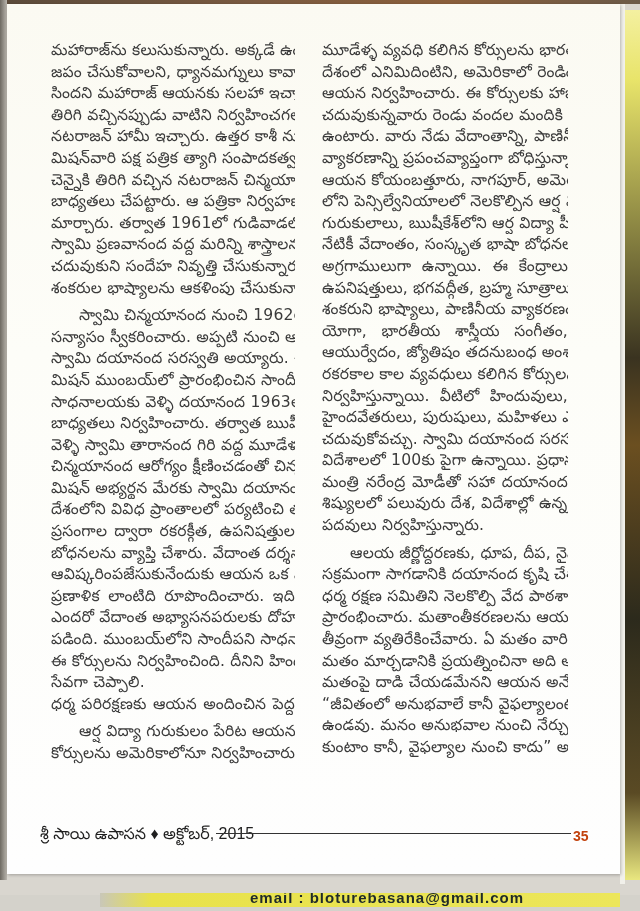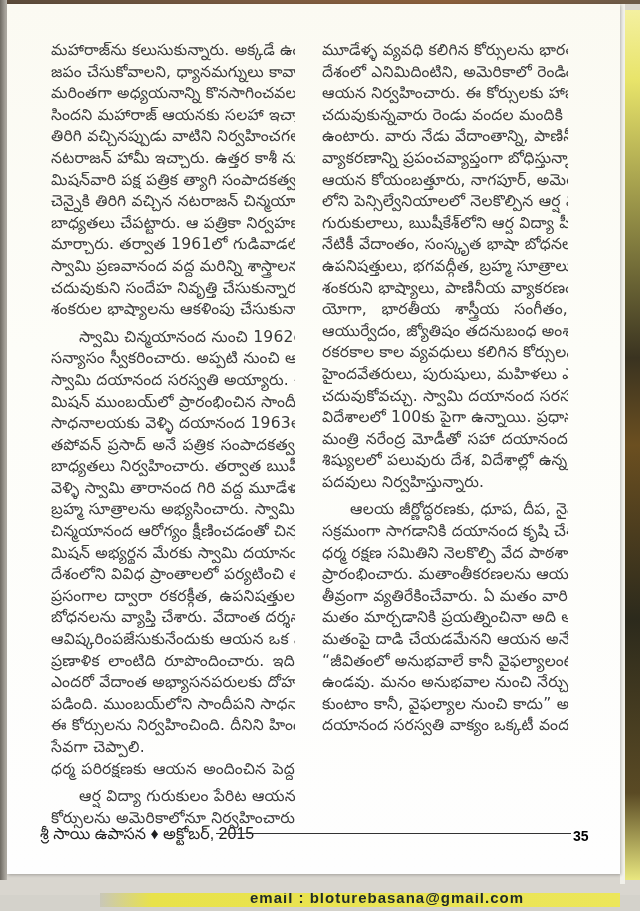--- a/index.html
+++ b/index.html
@@ -52,21 +52,21 @@
       font-family: "Liberation Sans", sans-serif;
       font-size: 16px; color: #1f1f1f; white-space: nowrap;
     }
     .footer-rule {
       position: absolute; left: 176px; top: 11px; width: 355px; height: 1px;
       background: #333;
     }
     .page-number {
       position: absolute; left: 533px; top: 6px;
       font-family: "Liberation Sans", sans-serif;
-      font-weight: bold; font-size: 14px; color: #000000;
+      font-weight: bold; font-size: 14px; color: #c2410c;
     }
     .bottom-band {
       position: absolute; left: 0; top: 895px; width: 640px; height: 16px;
       background: #d4d2cb;
     }
     .under-cover {
       position: absolute; left: 100px; top: 893px; width: 520px; height: 14px;
       background: linear-gradient(90deg, #c9c7b8 0%, #e8e24a 10%, #ece65a 100%);
       overflow: hidden;
     }
@@ -86,41 +86,38 @@
   <span class="under-cover-text">email : bloturebasana@gmail.com</span>
 </div>
 <div class="right-gap"></div>
 <div class="right-strip"></div>
 
 <div class="page"></div>
 
 <div class="column col-left" id="col-left">
     <span class="line">మహారాజ్‌ను కలుసుకున్నారు. అక్కడే ఉండి</span>
     <span class="line">జపం చేసుకోవాలని, ధ్యానమగ్నులు కావాలని,</span>
-    <span class="line">మరింతగా అధ్యయనాన్ని కొనసాగించవల</span>
     <span class="line">సిందని మహారాజ్ ఆయనకు సలహా ఇచ్చారు.</span>
     <span class="line">తిరిగి వచ్చినప్పుడు వాటిని నిర్వహించగలనని</span>
     <span class="line">నటరాజన్ హామీ ఇచ్చారు. ఉత్తర కాశీ నుంచి</span>
     <span class="line">మిషన్‌వారి పక్ష పత్రిక త్యాగి సంపాదకత్వ</span>
     <span class="line">చెన్నైకి తిరిగి వచ్చిన నటరాజన్ చిన్మయా</span>
     <span class="line">బాధ్యతలు చేపట్టారు. ఆ పత్రికా నిర్వహణ కోసం</span>
     <span class="line">మార్చారు. తర్వాత 1961లో గుడివాడలో</span>
     <span class="line">స్వామి ప్రణవానంద వద్ద మరిన్ని శాస్త్రాలను</span>
     <span class="line">చదువుకుని సందేహ నివృత్తి చేసుకున్నారు. ఆది</span>
     <span class="line last">శంకరుల భాష్యాలను ఆకళింపు చేసుకున్నారు.</span>
     <div class="para-gap"></div>
     <span class="line indent">స్వామి చిన్మయానంద నుంచి 1962లో</span>
     <span class="line">సన్యాసం స్వీకరించారు. అప్పటి నుంచి ఆయన</span>
     <span class="line">స్వామి దయానంద సరస్వతి అయ్యారు. చిన్మయా</span>
     <span class="line">మిషన్ ముంబయ్‌లో ప్రారంభించిన సాందీపని</span>
     <span class="line">సాధనాలయకు వెళ్ళి దయానంద 1963లో</span>
-    <span class="line">తపోవన్ ప్రసాద్ అనే పత్రిక సంపాదకత్వ</span>
     <span class="line">బాధ్యతలు నిర్వహించారు. తర్వాత ఋషీకేశ్</span>
     <span class="line">వెళ్ళి స్వామి తారానంద గిరి వద్ద మూడేళ్ళ పాటు</span>
-    <span class="line">బ్రహ్మ సూత్రాలను అభ్యసించారు. స్వామి</span>
     <span class="line">చిన్మయానంద ఆరోగ్యం క్షీణించడంతో చిన్మయా</span>
     <span class="line">మిషన్ అభ్యర్థన మేరకు స్వామి దయానంద</span>
     <span class="line">దేశంలోని వివిధ ప్రాంతాలలో పర్యటించి తన</span>
     <span class="line">ప్రసంగాల ద్వారా రకరక్గీత, ఉపనిషత్తుల</span>
     <span class="line">బోధనలను వ్యాప్తి చేశారు. వేదాంత దర్శనాన్ని</span>
     <span class="line">ఆవిష్కరింపజేసుకునేందుకు ఆయన ఒక పాఠ్య</span>
     <span class="line">ప్రణాళిక లాంటిది రూపొందించారు. ఇది</span>
     <span class="line">ఎందరో వేదాంత అభ్యాసనపరులకు దోహద</span>
     <span class="line">పడింది. ముంబయ్‌లోని సాందీపని సాధనాలయ</span>
     <span class="line">ఈ కోర్సులను నిర్వహించింది. దీనిని హిందూ</span>
@@ -134,43 +131,44 @@
     <span class="line">మూడేళ్ళ వ్యవధి కలిగిన కోర్సులను భారత</span>
     <span class="line">దేశంలో ఎనిమిదింటిని, అమెరికాలో రెండింటిని</span>
     <span class="line">ఆయన నిర్వహించారు. ఈ కోర్సులకు హాజరై</span>
     <span class="line">చదువుకున్నవారు రెండు వందల మందికి పైగానే</span>
     <span class="line">ఉంటారు. వారు నేడు వేదాంతాన్ని, పాణినీయ</span>
     <span class="line">వ్యాకరణాన్ని ప్రపంచవ్యాప్తంగా బోధిస్తున్నారు.</span>
     <span class="line">ఆయన కోయంబత్తూరు, నాగపూర్, అమెరికా</span>
     <span class="line">లోని పెన్సిల్వేనియాలలో నెలకొల్పిన ఆర్ష విద్యా</span>
     <span class="line">గురుకులాలు, ఋషీకేశ్‌లోని ఆర్ష విద్యా పీఠం</span>
     <span class="line">నేటికీ వేదాంతం, సంస్కృత భాషా బోధనలలో</span>
+    <span class="line">అగ్రగాములుగా ఉన్నాయి. ఈ కేంద్రాలు</span>
     <span class="line">ఉపనిషత్తులు, భగవద్గీత, బ్రహ్మ సూత్రాలు, ఆది</span>
     <span class="line">శంకరుని భాష్యాలు, పాణినీయ వ్యాకరణం,</span>
     <span class="line">యోగా, భారతీయ శాస్త్రీయ సంగీతం,</span>
     <span class="line">ఆయుర్వేదం, జ్యోతిషం తదనుబంధ అంశాలపై</span>
     <span class="line">రకరకాల కాల వ్యవధులు కలిగిన కోర్సులను</span>
+    <span class="line">నిర్వహిస్తున్నాయి. వీటిలో హిందువులు,</span>
     <span class="line">హైందవేతరులు, పురుషులు, మహిళలు ఎవరైనా</span>
     <span class="line">చదువుకోవచ్చు. స్వామి దయానంద సరస్వతి</span>
     <span class="line">విదేశాలలో 100కు పైగా ఉన్నాయి. ప్రధాన</span>
     <span class="line">మంత్రి నరేంద్ర మోడీతో సహా దయానంద</span>
     <span class="line">శిష్యులలో పలువురు దేశ, విదేశాల్లో ఉన్నత</span>
     <span class="line last">పదవులు నిర్వహిస్తున్నారు.</span>
     <div class="para-gap"></div>
     <span class="line indent">ఆలయ జీర్ణోద్ధరణకు, ధూప, దీప, నైవేద్యాలు</span>
     <span class="line">సక్రమంగా సాగడానికి దయానంద కృషి చేశారు.</span>
     <span class="line">ధర్మ రక్షణ సమితిని నెలకొల్పి వేద పాఠశాలలను</span>
     <span class="line">ప్రారంభించారు. మతాంతీకరణలను ఆయన</span>
     <span class="line">తీవ్రంగా వ్యతిరేకించేవారు. ఏ మతం వారిని</span>
     <span class="line">మతం మార్చడానికి ప్రయత్నించినా అది ఆ</span>
     <span class="line">మతంపై దాడి చేయడమేనని ఆయన అనేవారు.</span>
     <span class="line">“జీవితంలో అనుభవాలే కానీ వైఫల్యాలంటూ</span>
     <span class="line">ఉండవు. మనం అనుభవాల నుంచి నేర్చు</span>
     <span class="line">కుంటాం కానీ, వైఫల్యాల నుంచి కాదు” అనే</span>
-    <span class="line">దయానంద సరస్వతి వాక్యం ఒక్కటీ వంద</span>
   </div>
 
 <div class="footer">
   <span class="footer-title">
     <span>శ్రీ సాయి ఉపాసన</span>
     <span>♦</span>
     <span>అక్టోబర్, 2015</span>
   </span>
   <div class="footer-rule"></div>
   <span class="page-number">35</span>

